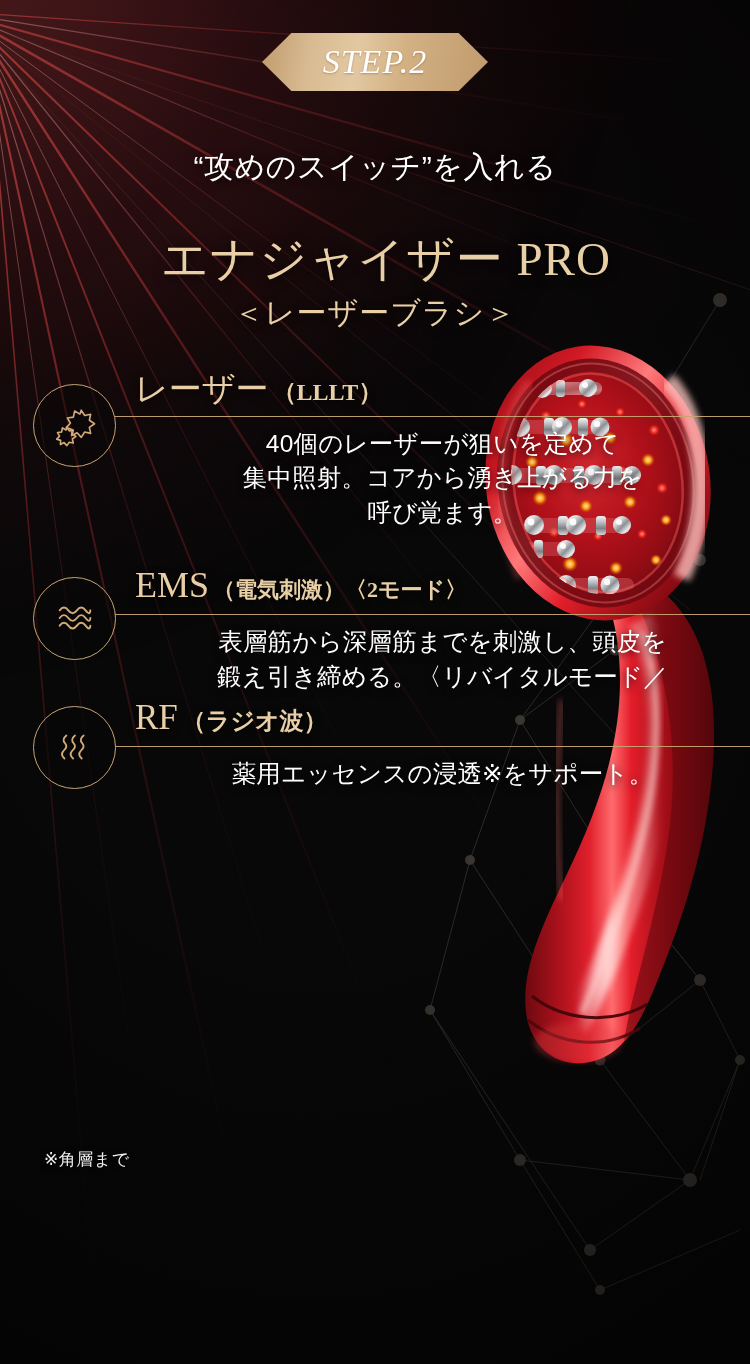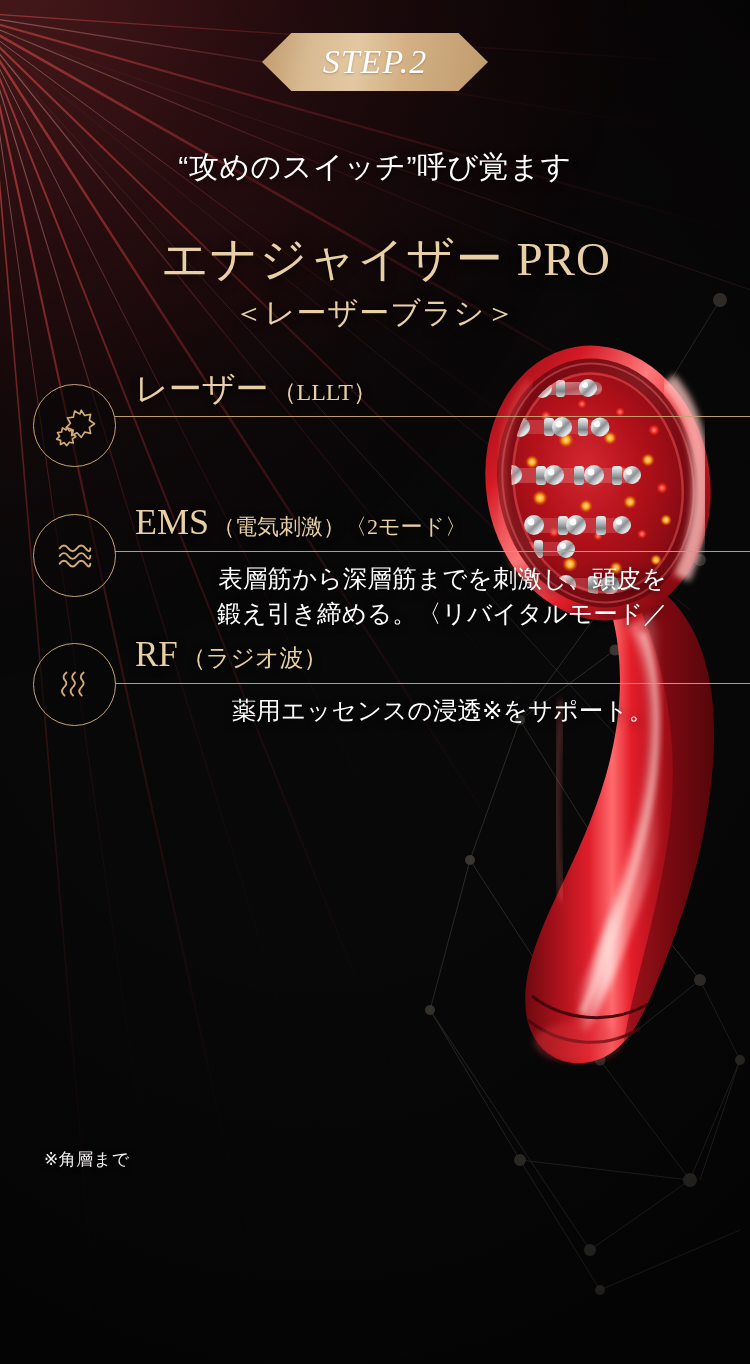--- a/index.html
+++ b/index.html
@@ -79,21 +79,21 @@
   }
   .feat-ic svg{ width:46px; height:46px; display:block; }
 
   .feat-head{
     display:flex; align-items:baseline; gap:4px;
     font-family:"Liberation Serif","DejaVu Serif",serif;
     color:#e8cfa6; line-height:1.05;
     text-shadow:0 2px 8px rgba(0,0,0,.85);
   }
   .feat-head .t1{ font-size:33px; letter-spacing:0; }
-  .feat-head .t2{ font-size:24px; letter-spacing:0; }
+  .feat-head .t2{ font-size:24px; letter-spacing:0;font-weight:bold; }
 
   .feat-rule{
     height:1px; background:#c7a373; margin:9px 0 10px;
     margin-left:-20px; width:calc(100% + 20px); opacity:.95;
   }
   .feat-body{
     font-size:24.5px; line-height:1.42; color:#fff; letter-spacing:.2px;
     text-shadow:0 2px 8px rgba(0,0,0,.9);
   }
   .feat-body div{ white-space:nowrap; }
@@ -396,38 +396,43 @@
     </g>
 
     <ellipse cx="128" cy="163" rx="84" ry="110" transform="rotate(-9 128 163)" fill="none" stroke="#ff6f68" stroke-width="2.5" opacity=".4"></ellipse>
   </g>
 </svg>
 
 <div class="step-banner">
   <span>STEP.2</span>
 </div>
 
-<div class="lead">“攻めのスイッチ”呼び覚ます</div>
+<div class="lead">“攻めのスイッチ”を入れる</div>
 <div class="prod-title">エナジャイザー PRO</div>
 <div class="prod-sub">＜レーザーブラシ＞</div>
 
 <div id="features">
 
   <div class="feat">
     <div class="feat-ic" style="top:12px">
       <svg viewBox="0 0 48 48" fill="none" stroke="#d3ab79" stroke-width="1.7" stroke-linejoin="round">
         <path d="M30.5 7.5 l3.6 5.6 6.2-1.4 -1.3 6.3 5.4 3.7 -5.4 3.7 1.3 6.3 -6.2-1.4 -3.6 5.6 -4.3-4.8 -5.6 2.9 0.3-6.4 -6.1-1.9 4.4-4.6 -3.2-5.5 6.3-0.9 1.3-6.3 5.5 3.2z"></path>
         <path d="M15.5 25.5 l2.5 3.6 4.2-0.9 -0.9 4.3 3.6 2.5 -3.6 2.5 0.9 4.3 -4.2-0.9 -2.5 3.6 -2.9-3.2 -3.8 2 0.2-4.3 -4.1-1.3 3-3.1 -2.2-3.7 4.3-0.6 0.9-4.3 3.7 2.2z"></path>
       </svg>
     </div>
     <div class="feat-head">
       <span class="t1">レーザー</span>
       <span class="t2">（LLLT）</span>
     </div>
     <div class="feat-rule"></div>
+    <div class="feat-body">
+      <div>40個のレーザーが狙いを定めて</div>
+      <div>集中照射。コアから湧き上がる力を</div>
+      <div>呼び覚ます。</div>
+    </div>
   </div>
 
   <div class="feat" style="margin-top:36px">
     <div class="feat-ic" style="top:10px">
       <svg viewBox="0 0 48 48" fill="none" stroke="#d3ab79" stroke-width="2" stroke-linecap="round">
         <path d="M8 16 q4.5-6 9 0 t9 0 t9 0 t5 0"></path>
         <path d="M8 24 q4.5-6 9 0 t9 0 t9 0 t5 0"></path>
         <path d="M8 32 q4.5-6 9 0 t9 0 t9 0 t5 0"></path>
       </svg>
     </div>

